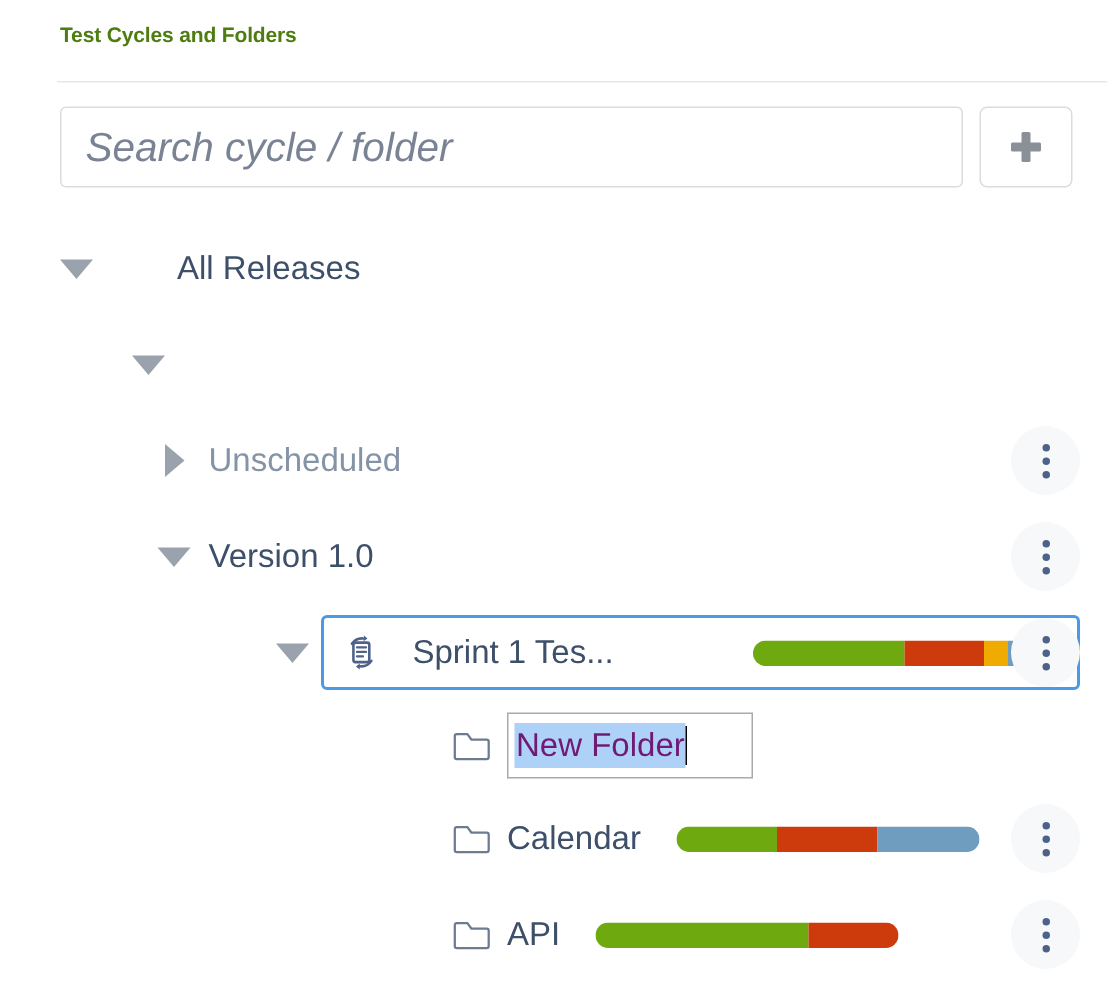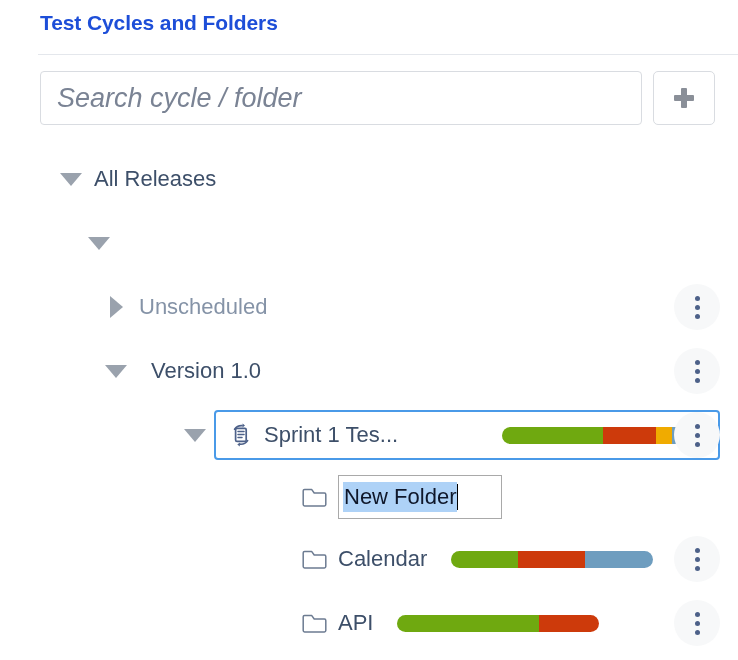--- a/index.html
+++ b/index.html
@@ -20,23 +20,23 @@
     width: 738px;
     height: 660px;
     box-sizing: border-box;
   }
 
   
   .panel-header {
     padding: 10px 0 10px 40px;
   }
   .panel-title {
-    font-size: 21px;
+    font-size: 14px;
     font-weight: bold;
-    color: #1d4ed8;
+    color: #4d7c0f;
     letter-spacing: -0.1px;
     line-height: 26px;
   }
   .header-rule {
     margin: 8px 0 0 38px;
     height: 1px;
     background: #e4e7ec;
     width: 700px;
   }
 
@@ -141,31 +141,31 @@
   }
   .row-label.muted { color: #8593a7; }
 
   .node-content {
     display: flex;
     align-items: center;
     gap: 10px;
   }
 
   
-  .ind-0 { padding-left: 60px; }
+  .ind-0 { padding-left: 40px; gap: 44px; }
   .ind-1 { padding-left: 88px; }
   .ind-2 { padding-left: 105px; }
   .ind-3 { padding-left: 184px; }
   .ind-4 { padding-left: 268px; }
 
   
   .selected-box {
     display: flex;
     align-items: center;
-    gap: 10px;
+    gap: 21px;
     border: 2px solid #4a9ae8;
     border-radius: 4px;
     background: #ffffff;
     height: 50px;
     box-sizing: border-box;
     padding: 0 14px 0 12px;
     width: 506px;
   }
 
   .cycle-icon { width: 26px; height: 26px; flex: 0 0 26px; }
@@ -212,21 +212,21 @@
     height: 44px;
     width: 164px;
     box-sizing: border-box;
     display: flex;
     align-items: center;
     padding: 0 4px;
   }
   .name-editor-text {
     font-family: "Liberation Sans", sans-serif;
     font-size: 22px;
-    color: #0f172a;
+    color: #701a75;
     background: #aed2f7;
     line-height: 28px;
     padding: 1px 1px;
     white-space: nowrap;
   }
   .caret {
     width: 1px;
     height: 26px;
     background: #000;
   }
@@ -272,21 +272,21 @@
         <div class="kebab">
           <b></b>
           <b></b>
           <b></b>
         </div>
       </div>
       <div class="tree-row ind-2">
         <div class="twisty down">
           <i></i>
         </div>
-        <div class="node-content" style="margin-left: 24px;">
+        <div class="node-content" style="margin-left: 12px;">
           <span class="row-label">Version 1.0</span>
         </div>
         <div class="kebab">
           <b></b>
           <b></b>
           <b></b>
         </div>
       </div>
       <div class="tree-row ind-3">
         <div class="twisty down">

